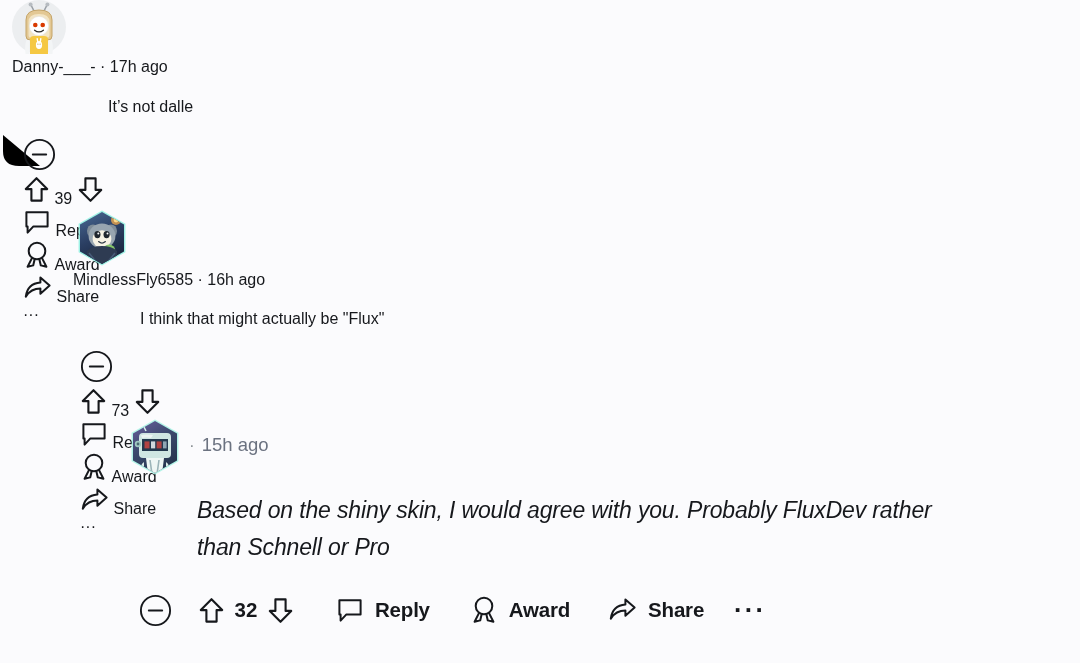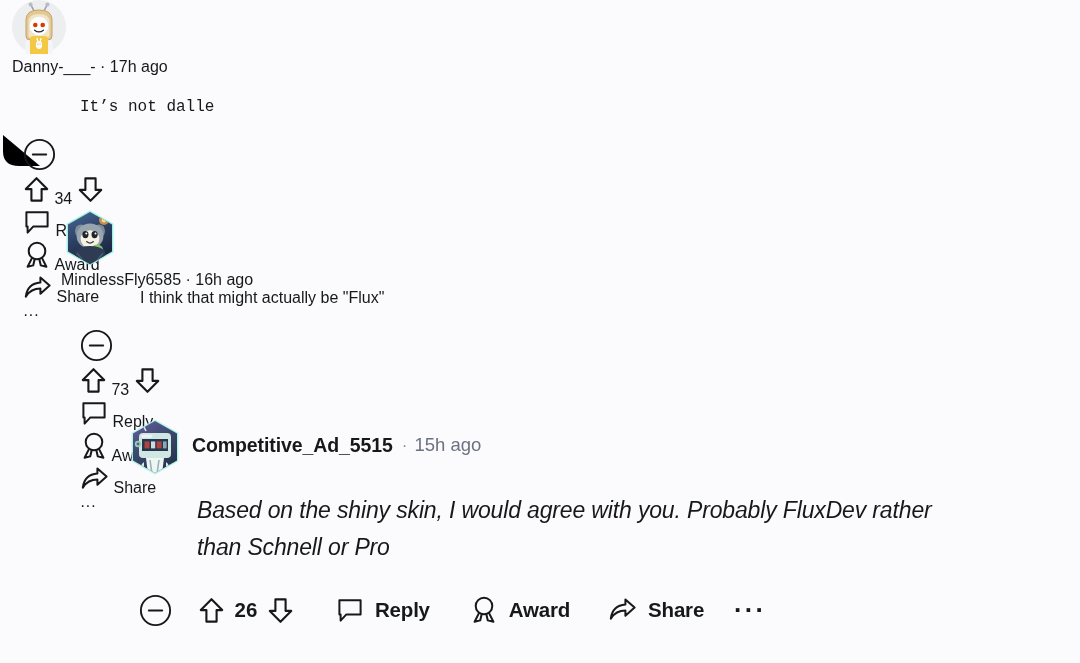--- a/index.html
+++ b/index.html
@@ -212,36 +212,36 @@
           <path d="M25.7 41.6 l-0.5 -3 M28.3 41.6 l0.5 -3" stroke="#ffffff" stroke-width="1.4" stroke-linecap="round"></path>
           <circle cx="25.9" cy="44.2" r="0.6" fill="#c9ab5c"></circle>
           <circle cx="28.1" cy="44.2" r="0.6" fill="#c9ab5c"></circle>
         </svg>
       </div>
       <span class="uname">Danny-___-</span>
       <span class="dot-sep">·</span>
       <span class="ts">17h ago</span>
     </div>
 
-    <div class="c-body" style="margin-left:80px; margin-top:22px;font-family:Liberation Mono, monospace;">It’s not dalle</div>
+    <div class="c-body" style="margin-left:108px; margin-top:22px;">It’s not dalle</div>
 
     <div class="c-actions" style="margin-left:23px; margin-top:22px;">
 
       <svg class="collapse-btn" width="33" height="33" viewBox="0 0 33 33">
         <circle cx="16.5" cy="16.5" r="14.6" fill="none" stroke="#16181c" stroke-width="1.9"></circle>
         <path d="M9.8 16.5 L23.2 16.5" stroke="#16181c" stroke-width="1.9" stroke-linecap="round"></path>
       </svg>
 
       <div class="gap-a"></div>
 
       <div class="vote">
         <svg class="ico" width="27" height="29" viewBox="0 0 27 29">
           <path d="M13.5 3.2 L24.2 14.1 L18.6 14.1 L18.6 25.6 L8.4 25.6 L8.4 14.1 L2.8 14.1 Z" fill="none" stroke="#16181c" stroke-width="2.1" stroke-linejoin="round"></path>
         </svg>
-        <span class="score">34</span>
+        <span class="score">39</span>
         <svg class="ico" width="27" height="29" viewBox="0 0 27 29">
           <path d="M13.5 25.8 L2.8 14.9 L8.4 14.9 L8.4 3.4 L18.6 3.4 L18.6 14.9 L24.2 14.9 Z" fill="none" stroke="#16181c" stroke-width="2.1" stroke-linejoin="round"></path>
         </svg>
       </div>
 
       <div class="gap-b"></div>
 
       <div class="act">
         <svg class="ico" width="28" height="28" viewBox="0 0 28 28">
           <path d="M3.4 4.2 L24.6 4.2 L24.6 18.4 L10.4 18.4 L4.6 24.6 L4.6 18.4 L3.4 18.4 Z" fill="none" stroke="#16181c" stroke-width="2" stroke-linejoin="round"></path>
@@ -272,21 +272,21 @@
       <div class="gap-e"></div>
 
       <span class="dots">···</span>
     </div>
   </div>
 
 
   
   <div class="comment c-depth1">
 
-    <div class="c-head" style="margin-left:4px;">
+    <div class="c-head" style="margin-left:16px;">
       <div class="avatar">
         <svg width="58" height="58" viewBox="0 0 58 58">
           <defs>
             <linearGradient id="hexg1" x1="0" y1="0" x2="0.4" y2="1">
               <stop offset="0%" stop-color="#4a6a95"></stop>
               <stop offset="55%" stop-color="#2b3f63"></stop>
               <stop offset="100%" stop-color="#1b2740"></stop>
             </linearGradient>
             <clipPath id="hexclip1">
               <path d="M29 3 L51 15.5 L51 42.5 L29 55 L7 42.5 L7 15.5 Z"></path>
@@ -315,21 +315,21 @@
             <path d="M14 42 q5 -5 15 -5 q10 0 15 5 l0 14 l-30 0 z" fill="#2e3b52"></path>
             <path d="M16 44 l8 10 M42 44 l-8 10" stroke="#475a78" stroke-width="1.6"></path>
           </g>
         </svg>
       </div>
       <span class="uname">MindlessFly6585</span>
       <span class="dot-sep">·</span>
       <span class="ts">16h ago</span>
     </div>
 
-    <div class="c-body" style="margin-left:83px; ">I think that might actually be "Flux"</div>
+    <div class="c-body" style="margin-left:83px; margin-top:21px;">I think that might actually be "Flux"</div>
 
     <div class="c-actions" style="margin-left:23px; margin-top:22px;">
 
       <svg class="collapse-btn" width="33" height="33" viewBox="0 0 33 33">
         <circle cx="16.5" cy="16.5" r="14.6" fill="none" stroke="#16181c" stroke-width="1.9"></circle>
         <path d="M9.8 16.5 L23.2 16.5" stroke="#16181c" stroke-width="1.9" stroke-linecap="round"></path>
       </svg>
 
       <div class="gap-a"></div>
 
@@ -415,42 +415,41 @@
 
             <path d="M15 17 q6 -1 12 0 l-2 3 q-5 -1 -9 0 z" fill="#ffffff" opacity="0.6"></path>
 
             <path d="M20 40 l18 0 l-2 16 l-14 0 z" fill="#eef6f4"></path>
             <path d="M24 42 l2 14 M33 42 l-2 14" stroke="#9bb4b8" stroke-width="1.6"></path>
             <path d="M18 44 q-5 4 -4 12 l4 0 z" fill="#dcebe8"></path>
             <path d="M40 44 q5 4 4 12 l-4 0 z" fill="#dcebe8"></path>
           </g>
         </svg>
       </div>
-      <span class="uname">Competitive_Ad_5515</span>
       <span class="dot-sep">·</span>
       <span class="ts">15h ago</span>
     </div>
 
     <div class="c-body" style="margin-left:83px; margin-top:20px;font-style:italic;">Based on the shiny skin, I would agree with you. Probably FluxDev rather
 than Schnell or Pro</div>
 
     <div class="c-actions" style="margin-left:25px; margin-top:24px;">
 
       <svg class="collapse-btn" width="33" height="33" viewBox="0 0 33 33">
         <circle cx="16.5" cy="16.5" r="14.6" fill="none" stroke="#16181c" stroke-width="1.9"></circle>
         <path d="M9.8 16.5 L23.2 16.5" stroke="#16181c" stroke-width="1.9" stroke-linecap="round"></path>
       </svg>
 
       <div class="gap-a"></div>
 
       <div class="vote">
         <svg class="ico" width="27" height="29" viewBox="0 0 27 29">
           <path d="M13.5 3.2 L24.2 14.1 L18.6 14.1 L18.6 25.6 L8.4 25.6 L8.4 14.1 L2.8 14.1 Z" fill="none" stroke="#16181c" stroke-width="2.1" stroke-linejoin="round"></path>
         </svg>
-        <span class="score">26</span>
+        <span class="score">32</span>
         <svg class="ico" width="27" height="29" viewBox="0 0 27 29">
           <path d="M13.5 25.8 L2.8 14.9 L8.4 14.9 L8.4 3.4 L18.6 3.4 L18.6 14.9 L24.2 14.9 Z" fill="none" stroke="#16181c" stroke-width="2.1" stroke-linejoin="round"></path>
         </svg>
       </div>
 
       <div class="gap-b"></div>
 
       <div class="act">
         <svg class="ico" width="28" height="28" viewBox="0 0 28 28">
           <path d="M3.4 4.2 L24.6 4.2 L24.6 18.4 L10.4 18.4 L4.6 24.6 L4.6 18.4 L3.4 18.4 Z" fill="none" stroke="#16181c" stroke-width="2" stroke-linejoin="round"></path>

